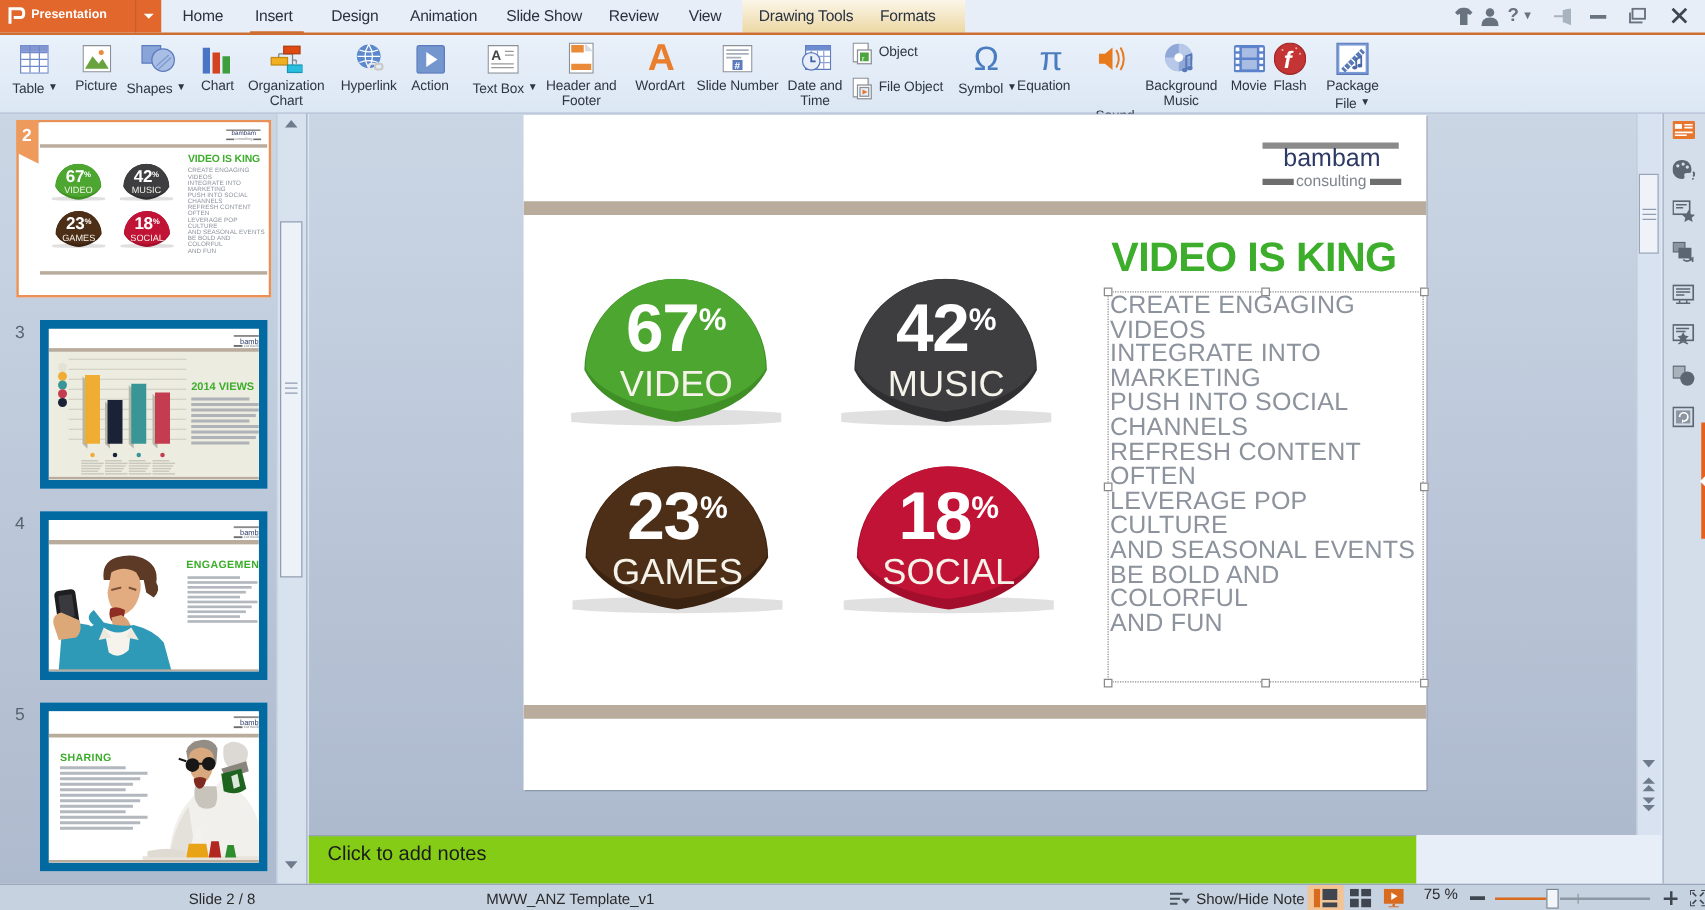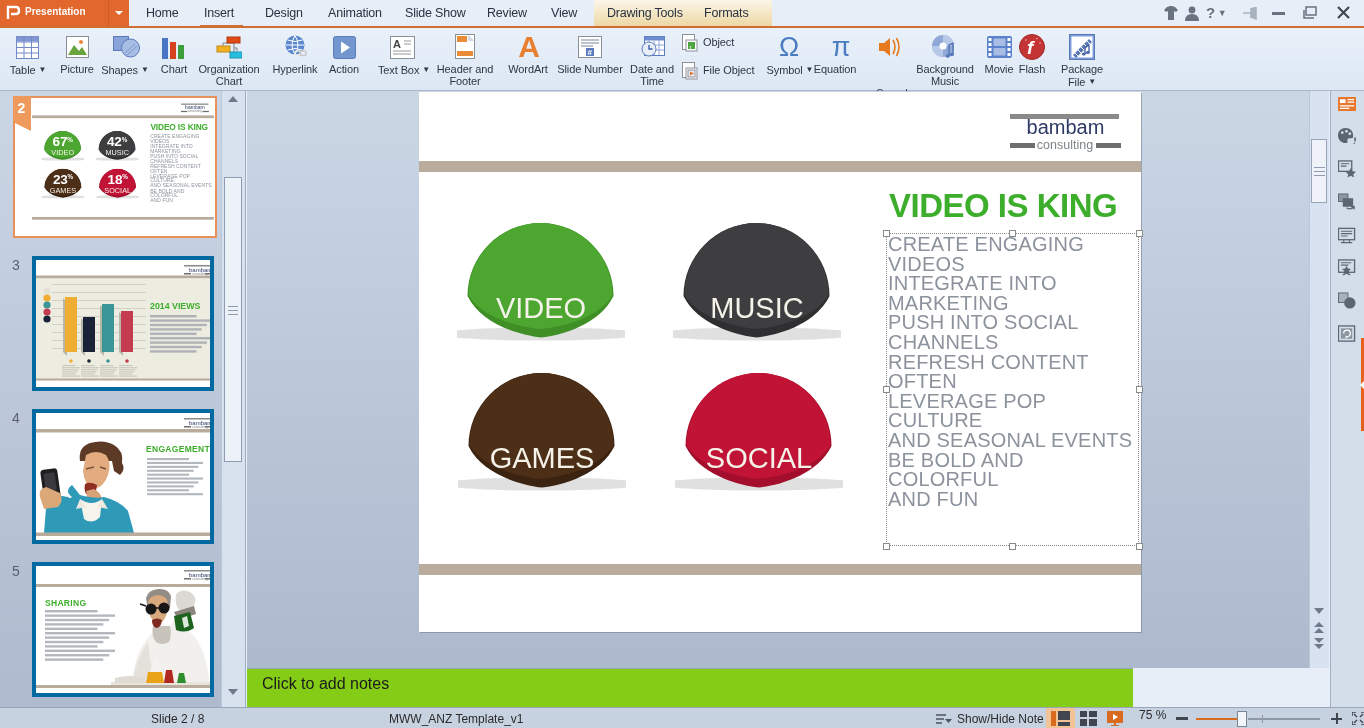--- a/index.html
+++ b/index.html
@@ -13,21 +13,21 @@
 .menu { top:0; height:26px; line-height:27px; font-size:12.5px; color:#29323F; white-space:nowrap; position:absolute; letter-spacing:-0.2px; }
 #menuline { left:0; top:26px; width:1364px; height:2px; background:#CE6E33; position:absolute; }
 #insertline { left:200px; top:25px; width:43px; height:3px; background:#CE6E33; position:absolute; z-index:3;}
 #ddhl { left:594px; top:0; width:178px; height:26px; background:linear-gradient(#FBF6E9, #EDD8A4); position:absolute; }
 #ribbon { left:0; top:28px; width:1364px; height:63px; background:linear-gradient(#E9F1FA, #DCE7F4); border-bottom:1px solid #A9B8CD; position:absolute; }
 .rlabel { position:absolute; font-size:11px; color:#2E3642; text-align:center; white-space:nowrap; letter-spacing:-0.1px; line-height:11.5px; }
 #leftpanel { left:0; top:91px; width:221px; height:616px; background:linear-gradient(#CBD6E5, #AEBACD); position:absolute; }
 #panelsb { left:221px; top:91px; width:25px; height:616px; background:#D8E1EE; border-left:1px solid #BCC8D8; border-right:1px solid #9FACBF; position:absolute; }
 #panelthumb { left:224px; top:177px; width:18px; height:285px; background:#EDF1F8; border:1px solid #8E9DB2; position:absolute; }
 .grip { position:absolute; left:3px; width:10px; height:1px; background:#8E9DB2; }
-.thumb { position:absolute; left:32px; width:182px; height:135px; background:#fff; border:4px solid #0369a1; overflow:hidden; }
+.thumb { position:absolute; left:32px; width:182px; height:135px; background:#fff; border:7px solid #0369a1; overflow:hidden; }
 .slnum { position:absolute; left:12px; width:20px; font-size:14px; color:#5A6270; }
 #sel2 { left:13px; top:96px; width:204px; height:142px; border:2px solid #E89158; background:#fff; position:absolute; }
 #thumb2 { left:32px; top:98px; width:182px; height:136px; background:#fff; overflow:hidden; position:absolute; }
 #canvas { left:247px; top:91px; width:1062px; height:577px; background:linear-gradient(#CBD6E5, #ADB9CD); position:absolute; overflow:hidden; }
 #slide { left:172px; top:1px; width:722px; height:540px; background:#fff; position:absolute; box-shadow:1px 1px 0 rgba(110,122,140,0.55); }
 #edsb { left:1309px; top:91px; width:20px; height:577px; background:#D8E2F0; border-left:1px solid #BCC8D8; position:absolute; }
 #edthumb { left:1311px; top:139px; width:16px; height:64px; background:#EFF3F9; border:1px solid #97A5B9; position:absolute; }
 #sidebar { left:1330px; top:91px; width:34px; height:616px; background:#D4DEEB; border-left:1px solid #A2AFC0; position:absolute; }
 #sborange { left:1361px; top:338px; width:3px; height:93px; background:#E8611C; position:absolute; }
 #notes { left:247px; top:668px; width:886px; height:39px; background:#84cc16; border-top:1px solid #96A3B6; position:absolute; }
@@ -470,44 +470,48 @@
         </div>
         <div class="tanbar" style="top:69px;"></div>
         <div class="tanbar" style="top:472px;"></div>
         <div class="sltitle" style="left:470px;top:95px;font-size:33px;letter-spacing:-0.5px;">VIDEO IS KING</div>
         <div class="badge" style="left:48px;top:131px;">
           <svg width="168" height="124" viewBox="-10 0 168 124" style="position:absolute;left:-10px;top:0;">
             <ellipse cx="74" cy="111" rx="102" ry="6.5" fill="#D8D8D8" opacity="0.8"></ellipse>
             <path d="M 0.5 73 A 73 73 0 0 1 146.5 73 C 133 101 96 112 74 114.5 C 52 112 14 101 0.5 73 Z" fill="#3F8F26"></path>
             <path d="M 1.5 72 A 72 72 0 0 1 145.5 72 C 132 95 95 104 73.5 106 C 52 104 15 95 1.5 72 Z" fill="#4CA62F"></path>
           </svg>
+          <div class="num">67<span class="pct">%</span></div>
           <div class="lbl">VIDEO</div>
         </div>
         <div class="badge" style="left:264px;top:131px;">
           <svg width="168" height="124" viewBox="-10 0 168 124" style="position:absolute;left:-10px;top:0;">
             <ellipse cx="74" cy="111" rx="102" ry="6.5" fill="#D8D8D8" opacity="0.8"></ellipse>
             <path d="M 0.5 73 A 73 73 0 0 1 146.5 73 C 133 101 96 112 74 114.5 C 52 112 14 101 0.5 73 Z" fill="#2F2F31"></path>
             <path d="M 1.5 72 A 72 72 0 0 1 145.5 72 C 132 95 95 104 73.5 106 C 52 104 15 95 1.5 72 Z" fill="#3E3E40"></path>
           </svg>
+          <div class="num">42<span class="pct">%</span></div>
           <div class="lbl">MUSIC</div>
         </div>
         <div class="badge" style="left:49px;top:281px;">
           <svg width="168" height="124" viewBox="-10 0 168 124" style="position:absolute;left:-10px;top:0;">
             <ellipse cx="74" cy="111" rx="102" ry="6.5" fill="#D8D8D8" opacity="0.8"></ellipse>
             <path d="M 0.5 73 A 73 73 0 0 1 146.5 73 C 133 101 96 112 74 114.5 C 52 112 14 101 0.5 73 Z" fill="#3B2311"></path>
             <path d="M 1.5 72 A 72 72 0 0 1 145.5 72 C 132 95 95 104 73.5 106 C 52 104 15 95 1.5 72 Z" fill="#4D2E17"></path>
           </svg>
+          <div class="num">23<span class="pct">%</span></div>
           <div class="lbl">GAMES</div>
         </div>
         <div class="badge" style="left:266px;top:281px;">
           <svg width="168" height="124" viewBox="-10 0 168 124" style="position:absolute;left:-10px;top:0;">
             <ellipse cx="74" cy="111" rx="102" ry="6.5" fill="#D8D8D8" opacity="0.8"></ellipse>
             <path d="M 0.5 73 A 73 73 0 0 1 146.5 73 C 133 101 96 112 74 114.5 C 52 112 14 101 0.5 73 Z" fill="#A30E2C"></path>
             <path d="M 1.5 72 A 72 72 0 0 1 145.5 72 C 132 95 95 104 73.5 106 C 52 104 15 95 1.5 72 Z" fill="#C11335"></path>
           </svg>
+          <div class="num">18<span class="pct">%</span></div>
           <div class="lbl">SOCIAL</div>
         </div>
         <div class="graytext" style="left:469px;top:143px;">CREATE ENGAGING<br>VIDEOS<br>INTEGRATE INTO<br>MARKETING<br>PUSH INTO SOCIAL<br>CHANNELS<br>REFRESH CONTENT<br>OFTEN<br>LEVERAGE POP<br>CULTURE<br>AND SEASONAL EVENTS<br>BE BOLD AND<br>COLORFUL<br>AND FUN</div>
         <div>
           <div style="position:absolute;left:467px;top:141px;width:253px;height:313px;border:1px dotted #8a8a8a;"></div>
           <div style="position:absolute;left:464px;top:138px;width:7px;height:7px;background:#fff;border:1px solid #8a8a8a;"></div>
           <div style="position:absolute;left:590px;top:138px;width:7px;height:7px;background:#fff;border:1px solid #8a8a8a;"></div>
           <div style="position:absolute;left:717px;top:138px;width:7px;height:7px;background:#fff;border:1px solid #8a8a8a;"></div>
           <div style="position:absolute;left:464px;top:294px;width:7px;height:7px;background:#fff;border:1px solid #8a8a8a;"></div>
           <div style="position:absolute;left:717px;top:294px;width:7px;height:7px;background:#fff;border:1px solid #8a8a8a;"></div>

